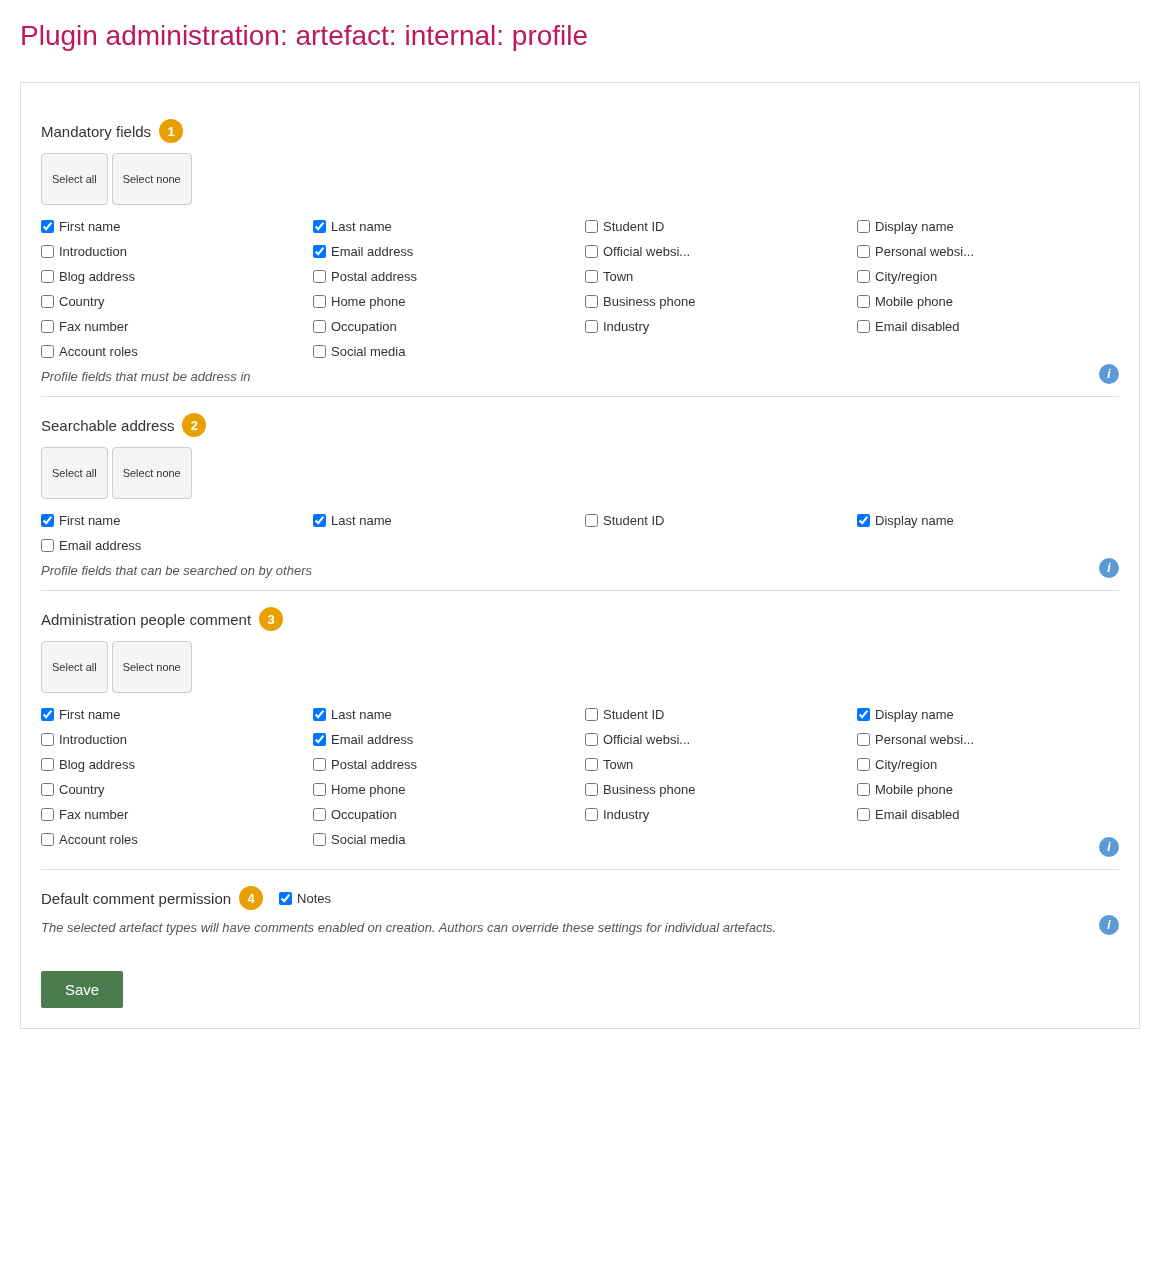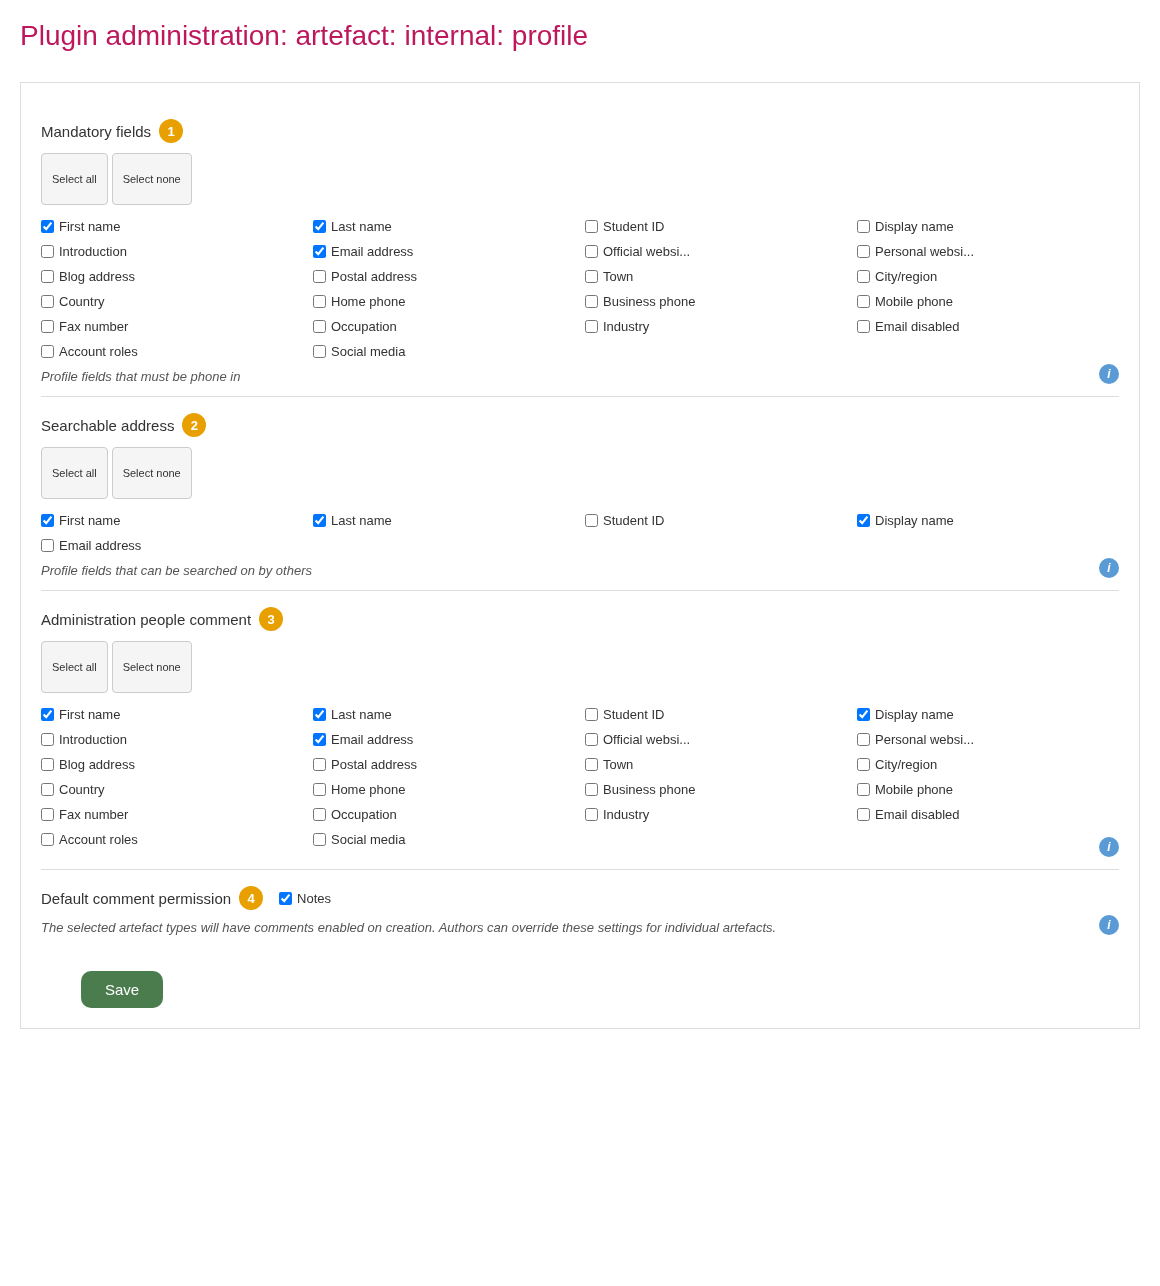--- a/index.html
+++ b/index.html
@@ -108,23 +108,22 @@
       font-style: italic;
       font-weight: bold;
     }
     .save-btn {
       background: #4a7c4e;
       color: #fff;
       border: none;
       padding: 10px 24px;
       font-size: 15px;
       cursor: pointer;
-      border-radius: 10px;
+      border-radius: 2px;
       margin-top: 16px;
-      margin-left: 40px;
     }
   </style>
 </head>
 <body>
 
 <h1>Plugin administration: artefact: internal: profile</h1>
 
 <div class="main-container">
 
   <div class="section">
@@ -219,21 +218,21 @@
         </label>
         <label class="checkbox-item">
           <input type="checkbox" style="">
           <span>Account roles</span>
         </label>
         <label class="checkbox-item">
           <input type="checkbox" style="">
           <span>Social media</span>
         </label>
       </div>
-    <div class="section-note">Profile fields that must be phone in</div>
+    <div class="section-note">Profile fields that must be address in</div>
     <div class="info-icon">i</div>
   </div>
 
   <div class="section">
     <div class="section-header">
       <span class="section-title">Searchable address</span>
       <span class="badge">2</span>
     </div>
     <div class="btn-group">
       <button class="btn">Select all</button>

